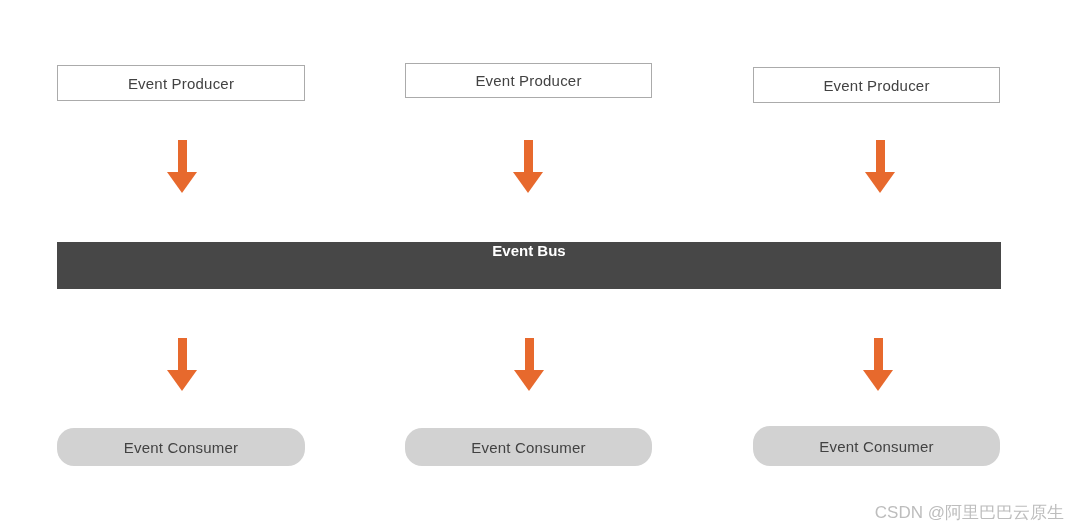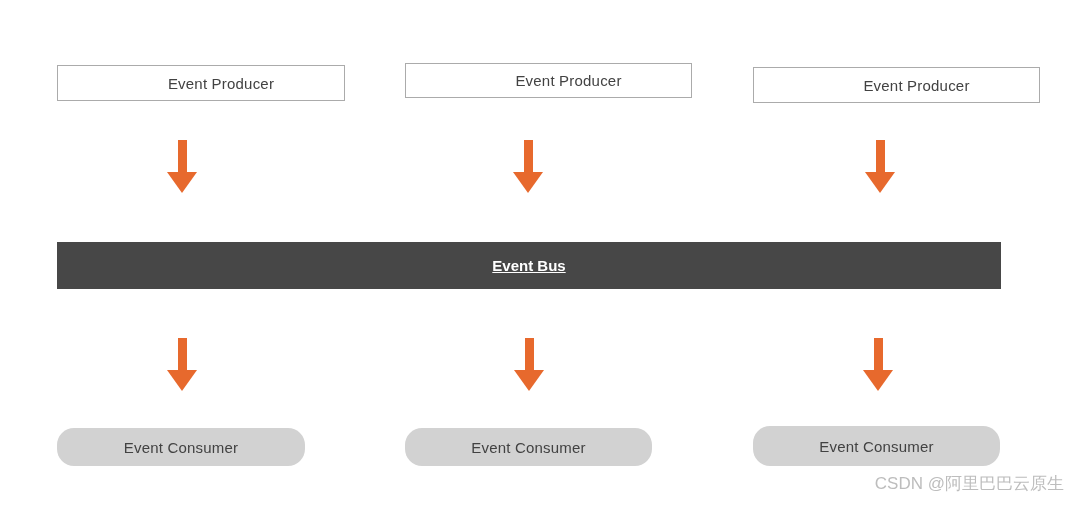--- a/index.html
+++ b/index.html
@@ -22,41 +22,38 @@
     display: flex;
     align-items: center;
     justify-content: center;
     font-size: 15px;
     letter-spacing: 0.2px;
   }
   .producer {
     background: var(--producer-bg, #ffffff);
     border: 1px solid var(--producer-border, #ababab);
     color: var(--text, #3f3f3f);
-    padding-left: 40px;
   }
   .consumer {
     background: var(--consumer-bg, #d2d2d2);
     color: var(--text, #4a4a4a);
     border-radius: 17px;
   }
   .bus {
     position: absolute;
     left: 57px;
     top: 242px;
     width: 944px;
     height: 47px;
     background: var(--bus-bg, #474747);
     color: var(--bus-text, #ffffff);
     display: flex;
-    align-items: center;
     justify-content: center;
     font-weight: bold;
     font-size: 15px;
-    text-decoration: underline;
   }
   
   .producer-1 { left: 57px;  top: 65px; width: 246px; height: 34px; }
   .producer-2 { left: 405px; top: 63px; width: 245px; height: 33px; }
   .producer-3 { left: 753px; top: 67px; width: 245px; height: 34px; }
   
   .consumer-1 { left: 57px;  top: 428px; width: 248px; height: 38px; }
   .consumer-2 { left: 405px; top: 428px; width: 247px; height: 38px; }
   .consumer-3 { left: 753px; top: 426px; width: 247px; height: 40px; }
   
@@ -93,21 +90,21 @@
     pointer-events: none;
   }
   .wm-juejin {
     right: 16px;
     top: 488px;
     font-size: 16px;
     color: #c9c9c9;
   }
   .wm-csdn {
     right: 16px;
-    top: 472px;
+    top: 501px;
     font-size: 17px;
     color: #bdbdbd;
     margin-left: 19px;
   }
 </style>
 </head>
 <body>
 
 <div class="canvas">
 

